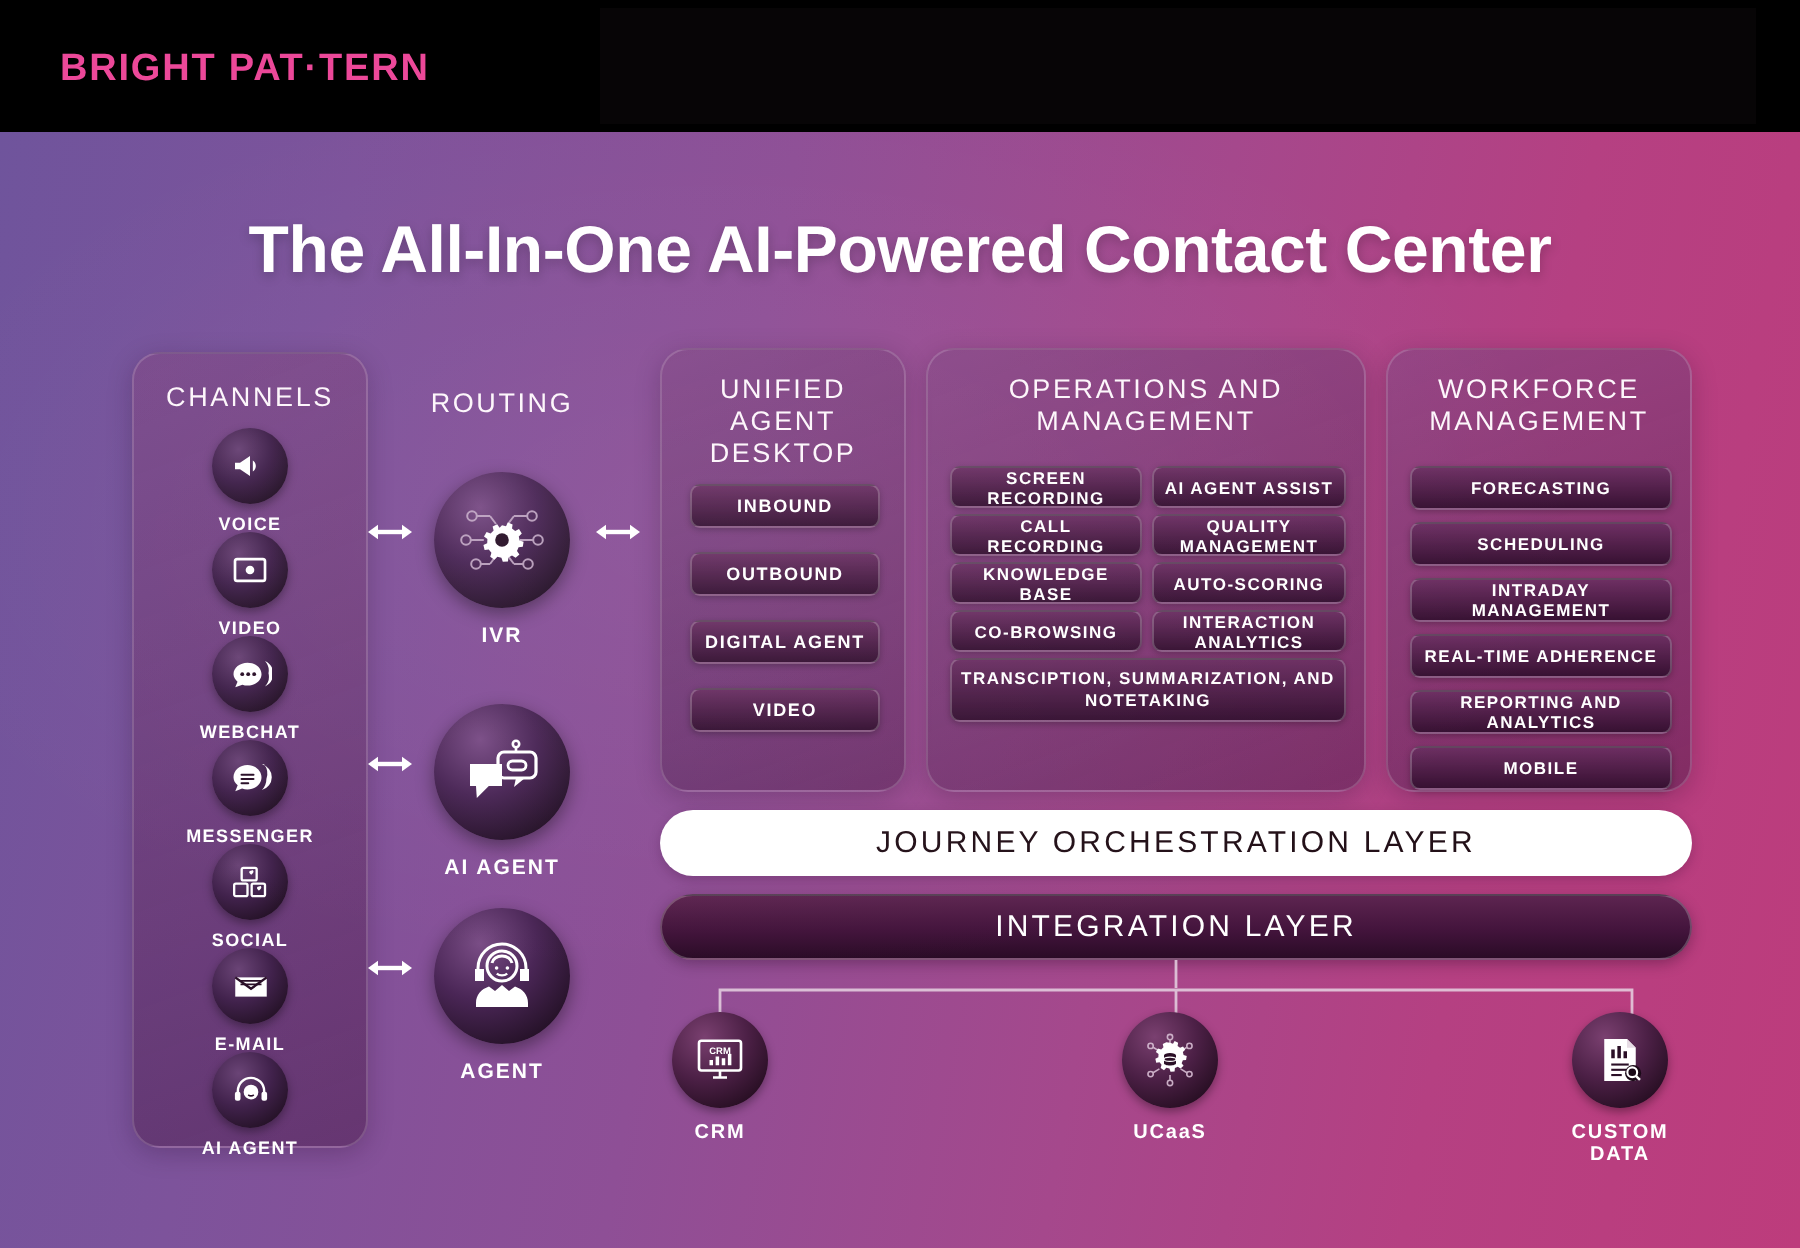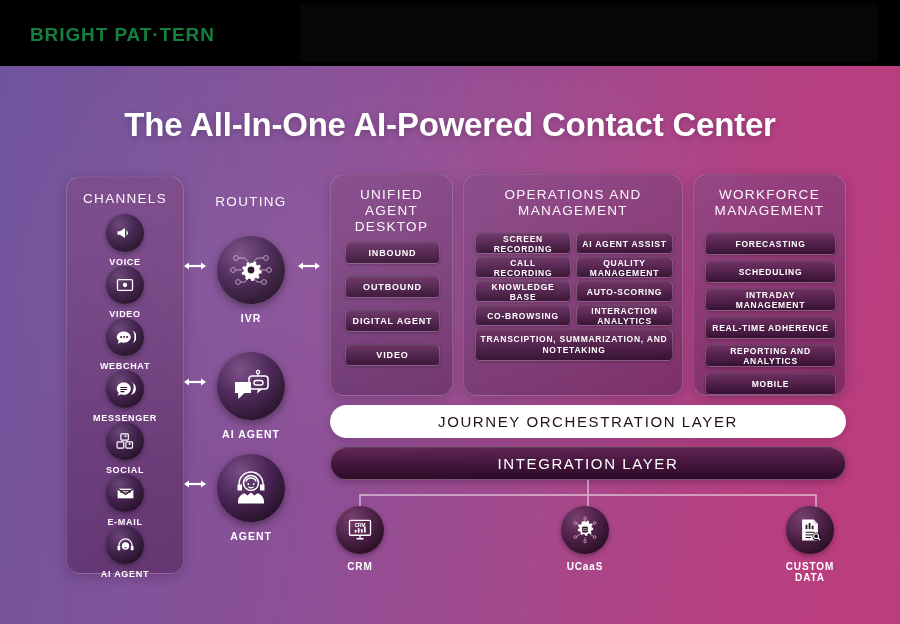--- a/index.html
+++ b/index.html
@@ -23,21 +23,21 @@
   }
   .header-inset {
     position: absolute; left: 300px; top: 4px;
     width: 578px; height: 58px;
     background: #070506;
   }
   .logo {
     position: absolute; left: 30px; top: 24px;
     font-size: 19px; font-weight: 700;
     letter-spacing: 0.9px;
-    color: #15803d;
+    color: #ec4899;
     font-family: "Liberation Sans", sans-serif;
     white-space: nowrap;
   }
 
   
   .stage {
     position: absolute; left: 0; top: 66px;
     width: 900px; height: 558px;
     background: linear-gradient(100deg,
        #6f549c 0%, #7d539b 18%, #8e4f96 40%,

